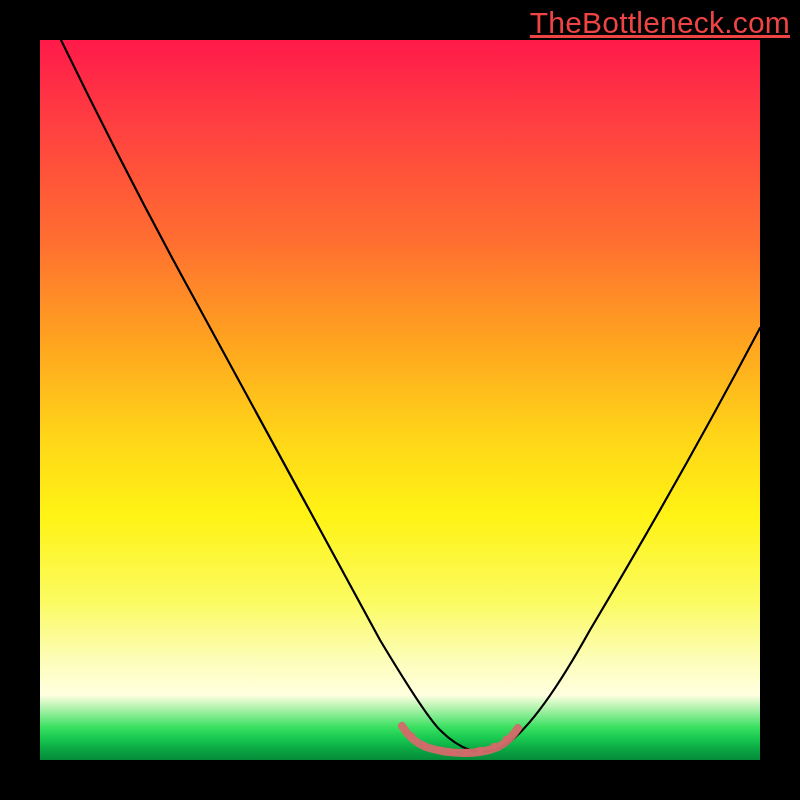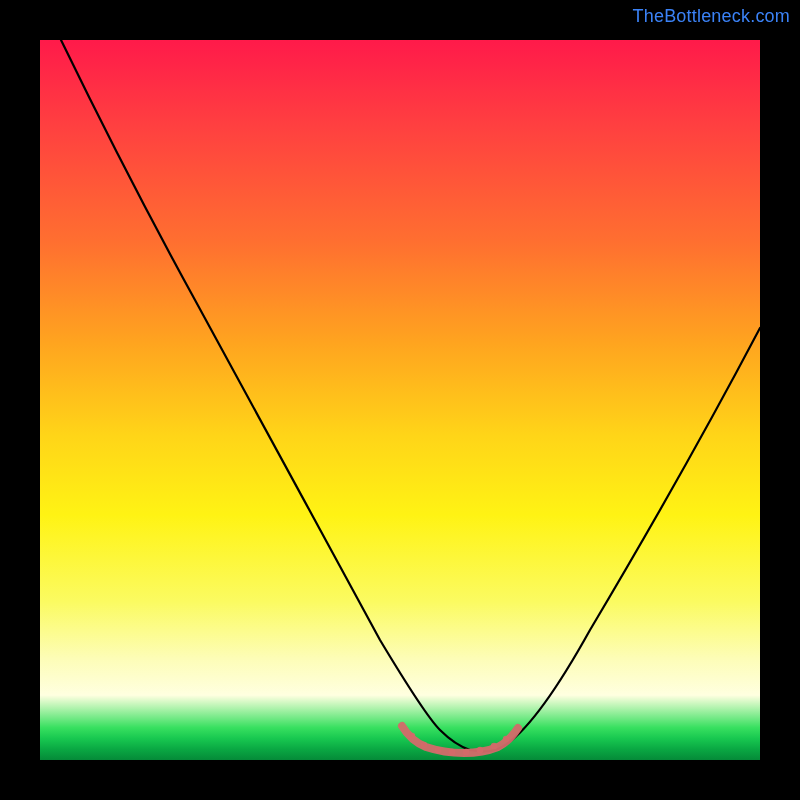--- a/index.html
+++ b/index.html
@@ -47,25 +47,26 @@
     position: absolute;
     left: 0;
     top: 0;
     width: 720px;
     height: 720px;
   }
   .watermark {
     position: absolute;
     top: 6px;
     right: 10px;
-    color: #3b82f6;
-    font-size: 18px;
+    color: #ef4444;
+    font-size: 30px;
     font-weight: 500;
     letter-spacing: 0.2px;
     user-select: none;
+    text-decoration: underline;
   }
 </style>
 </head>
 <body>
 
 <div class="frame">
 
   <div class="watermark">TheBottleneck.com</div>
 
   <div class="plot-area">

